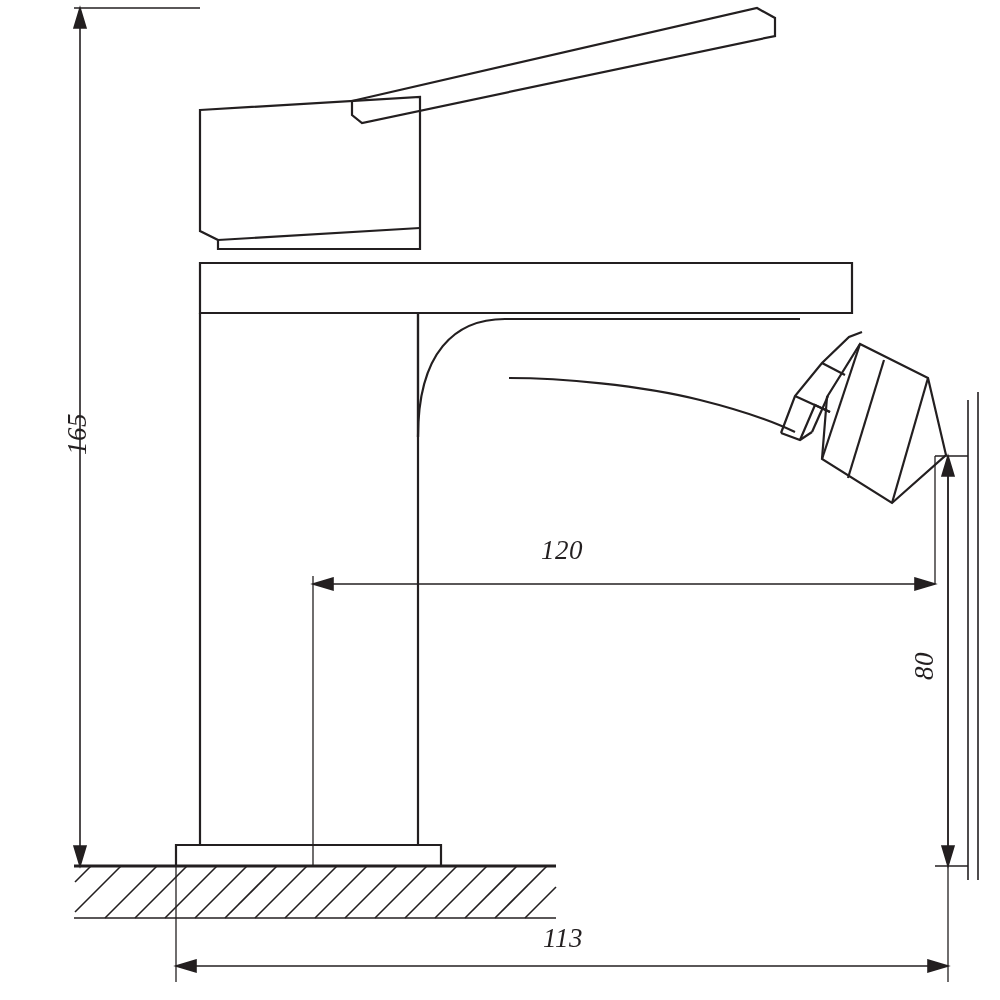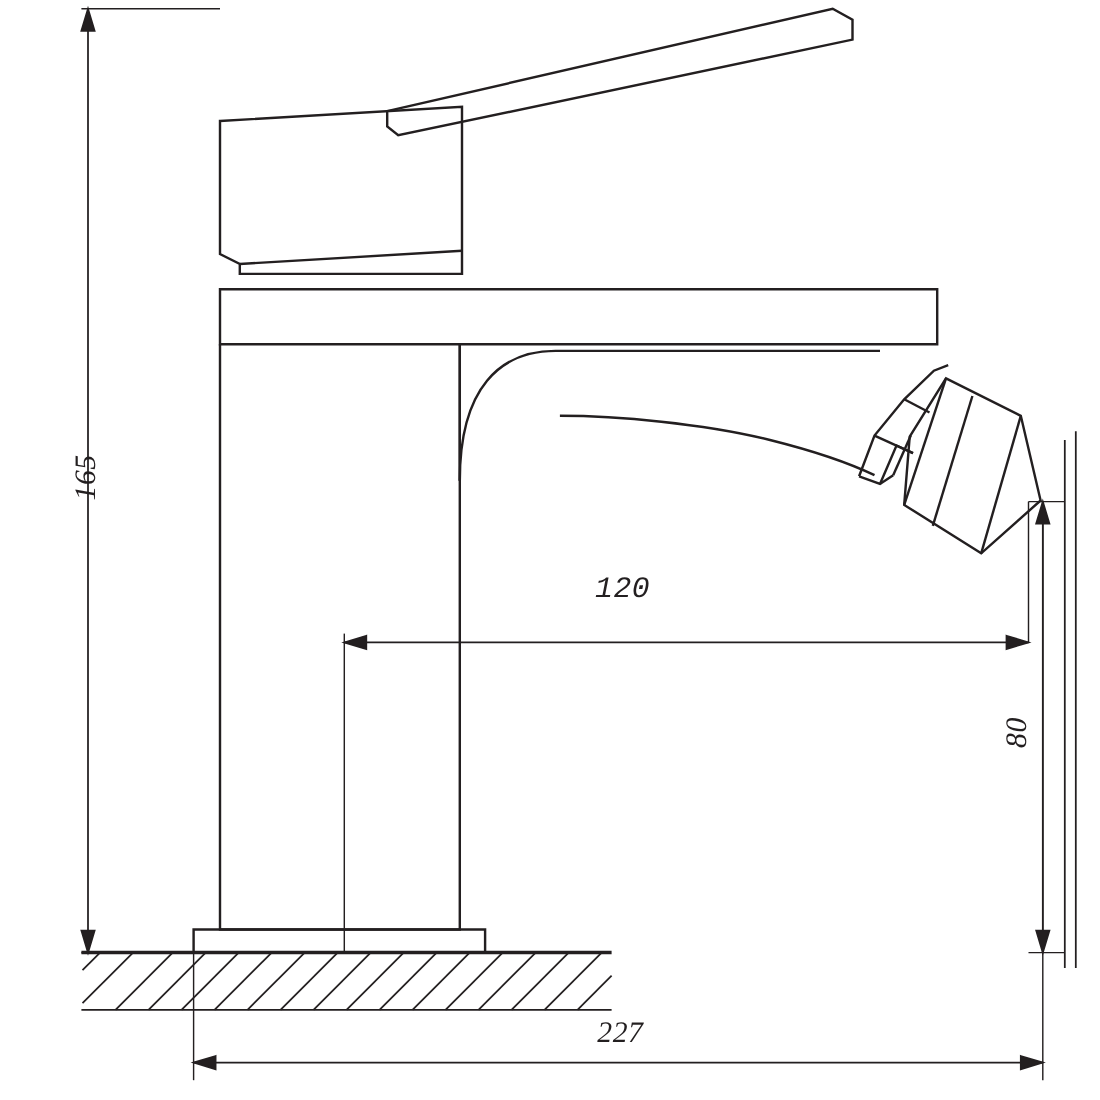--- a/index.html
+++ b/index.html
@@ -151,19 +151,19 @@
         <path d="M 176,966 L 948,966"></path>
         <path d="M 196,960 L 176,966 L 196,972 Z" fill="#231f20"></path>
         <path d="M 928,960 L 948,966 L 928,972 Z" fill="#231f20"></path>
       </g>
 
     </g>
   </svg>
 
   <div class="dim-label rot90" style="left:62px; top:455px;">165</div>
 
-  <div class="dim-label" style="left:541px; top:522px;font-family:Liberation Mono, monospace;">120</div>
+  <div class="dim-label" style="left:541px; top:535px;">120</div>
 
   <div class="dim-label rot90" style="left:909px; top:680px;">80</div>
 
-  <div class="dim-label" style="left:543px; top:923px;">227</div>
+  <div class="dim-label" style="left:543px; top:923px;">113</div>
 
 </div>
 
 </body></html>

